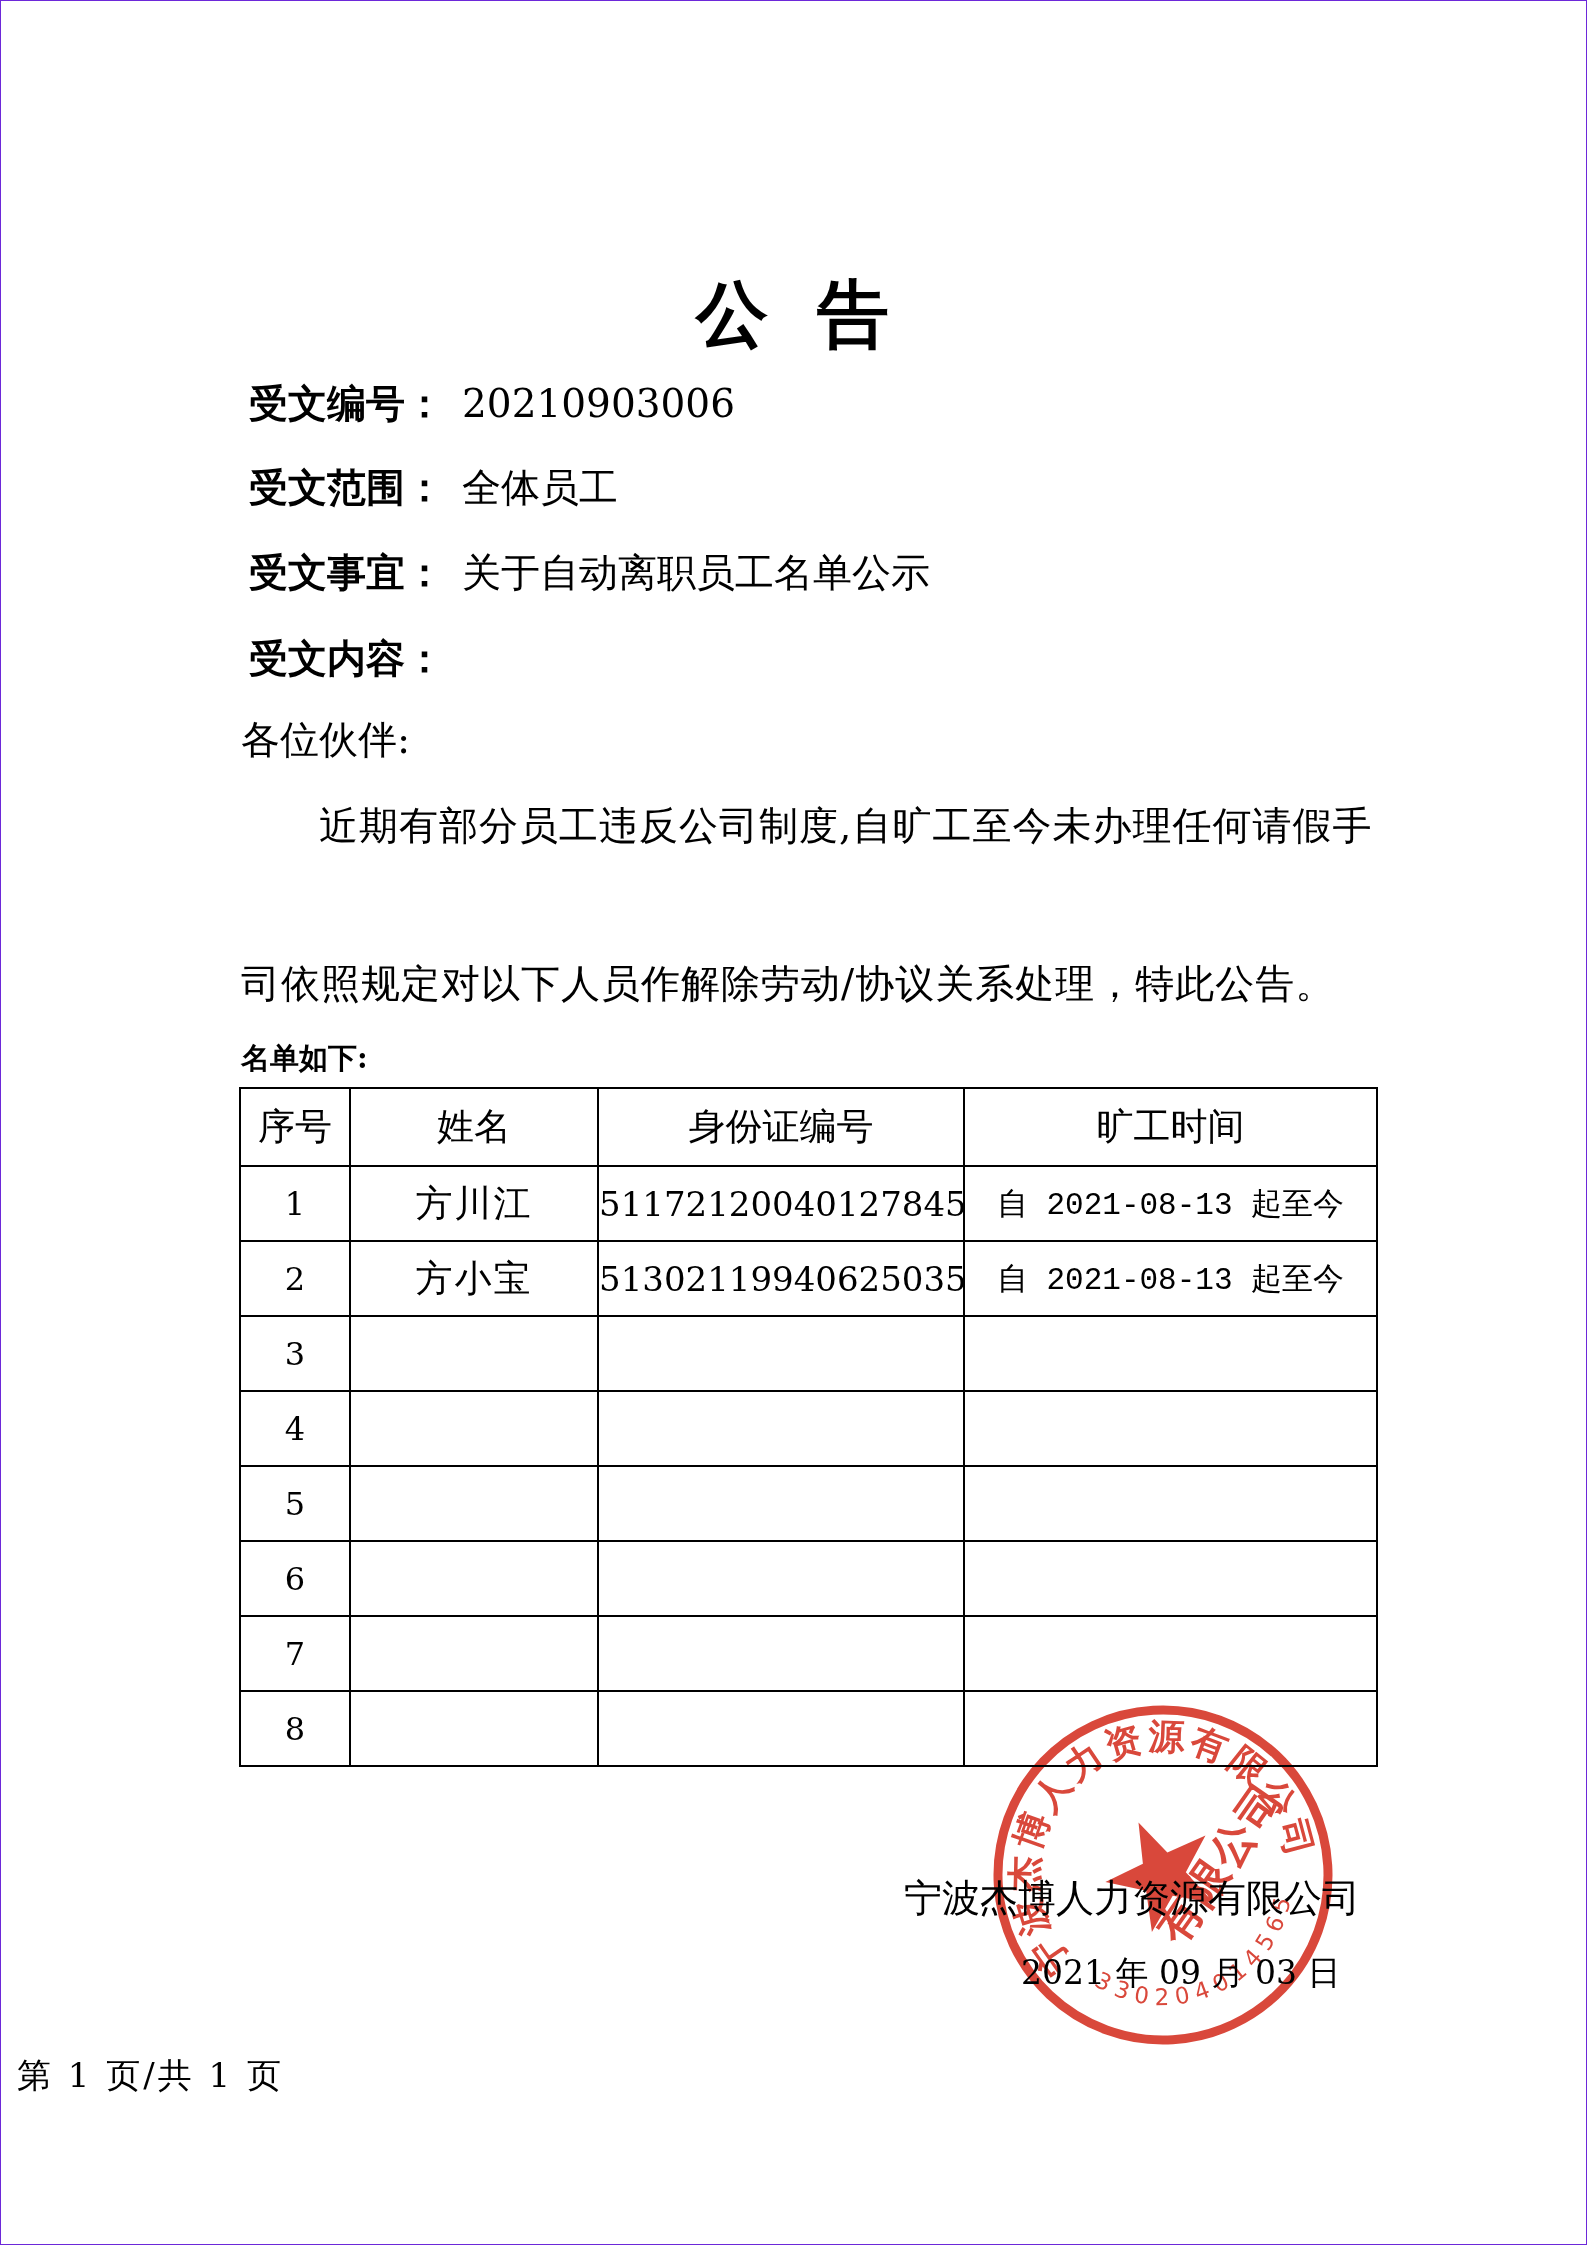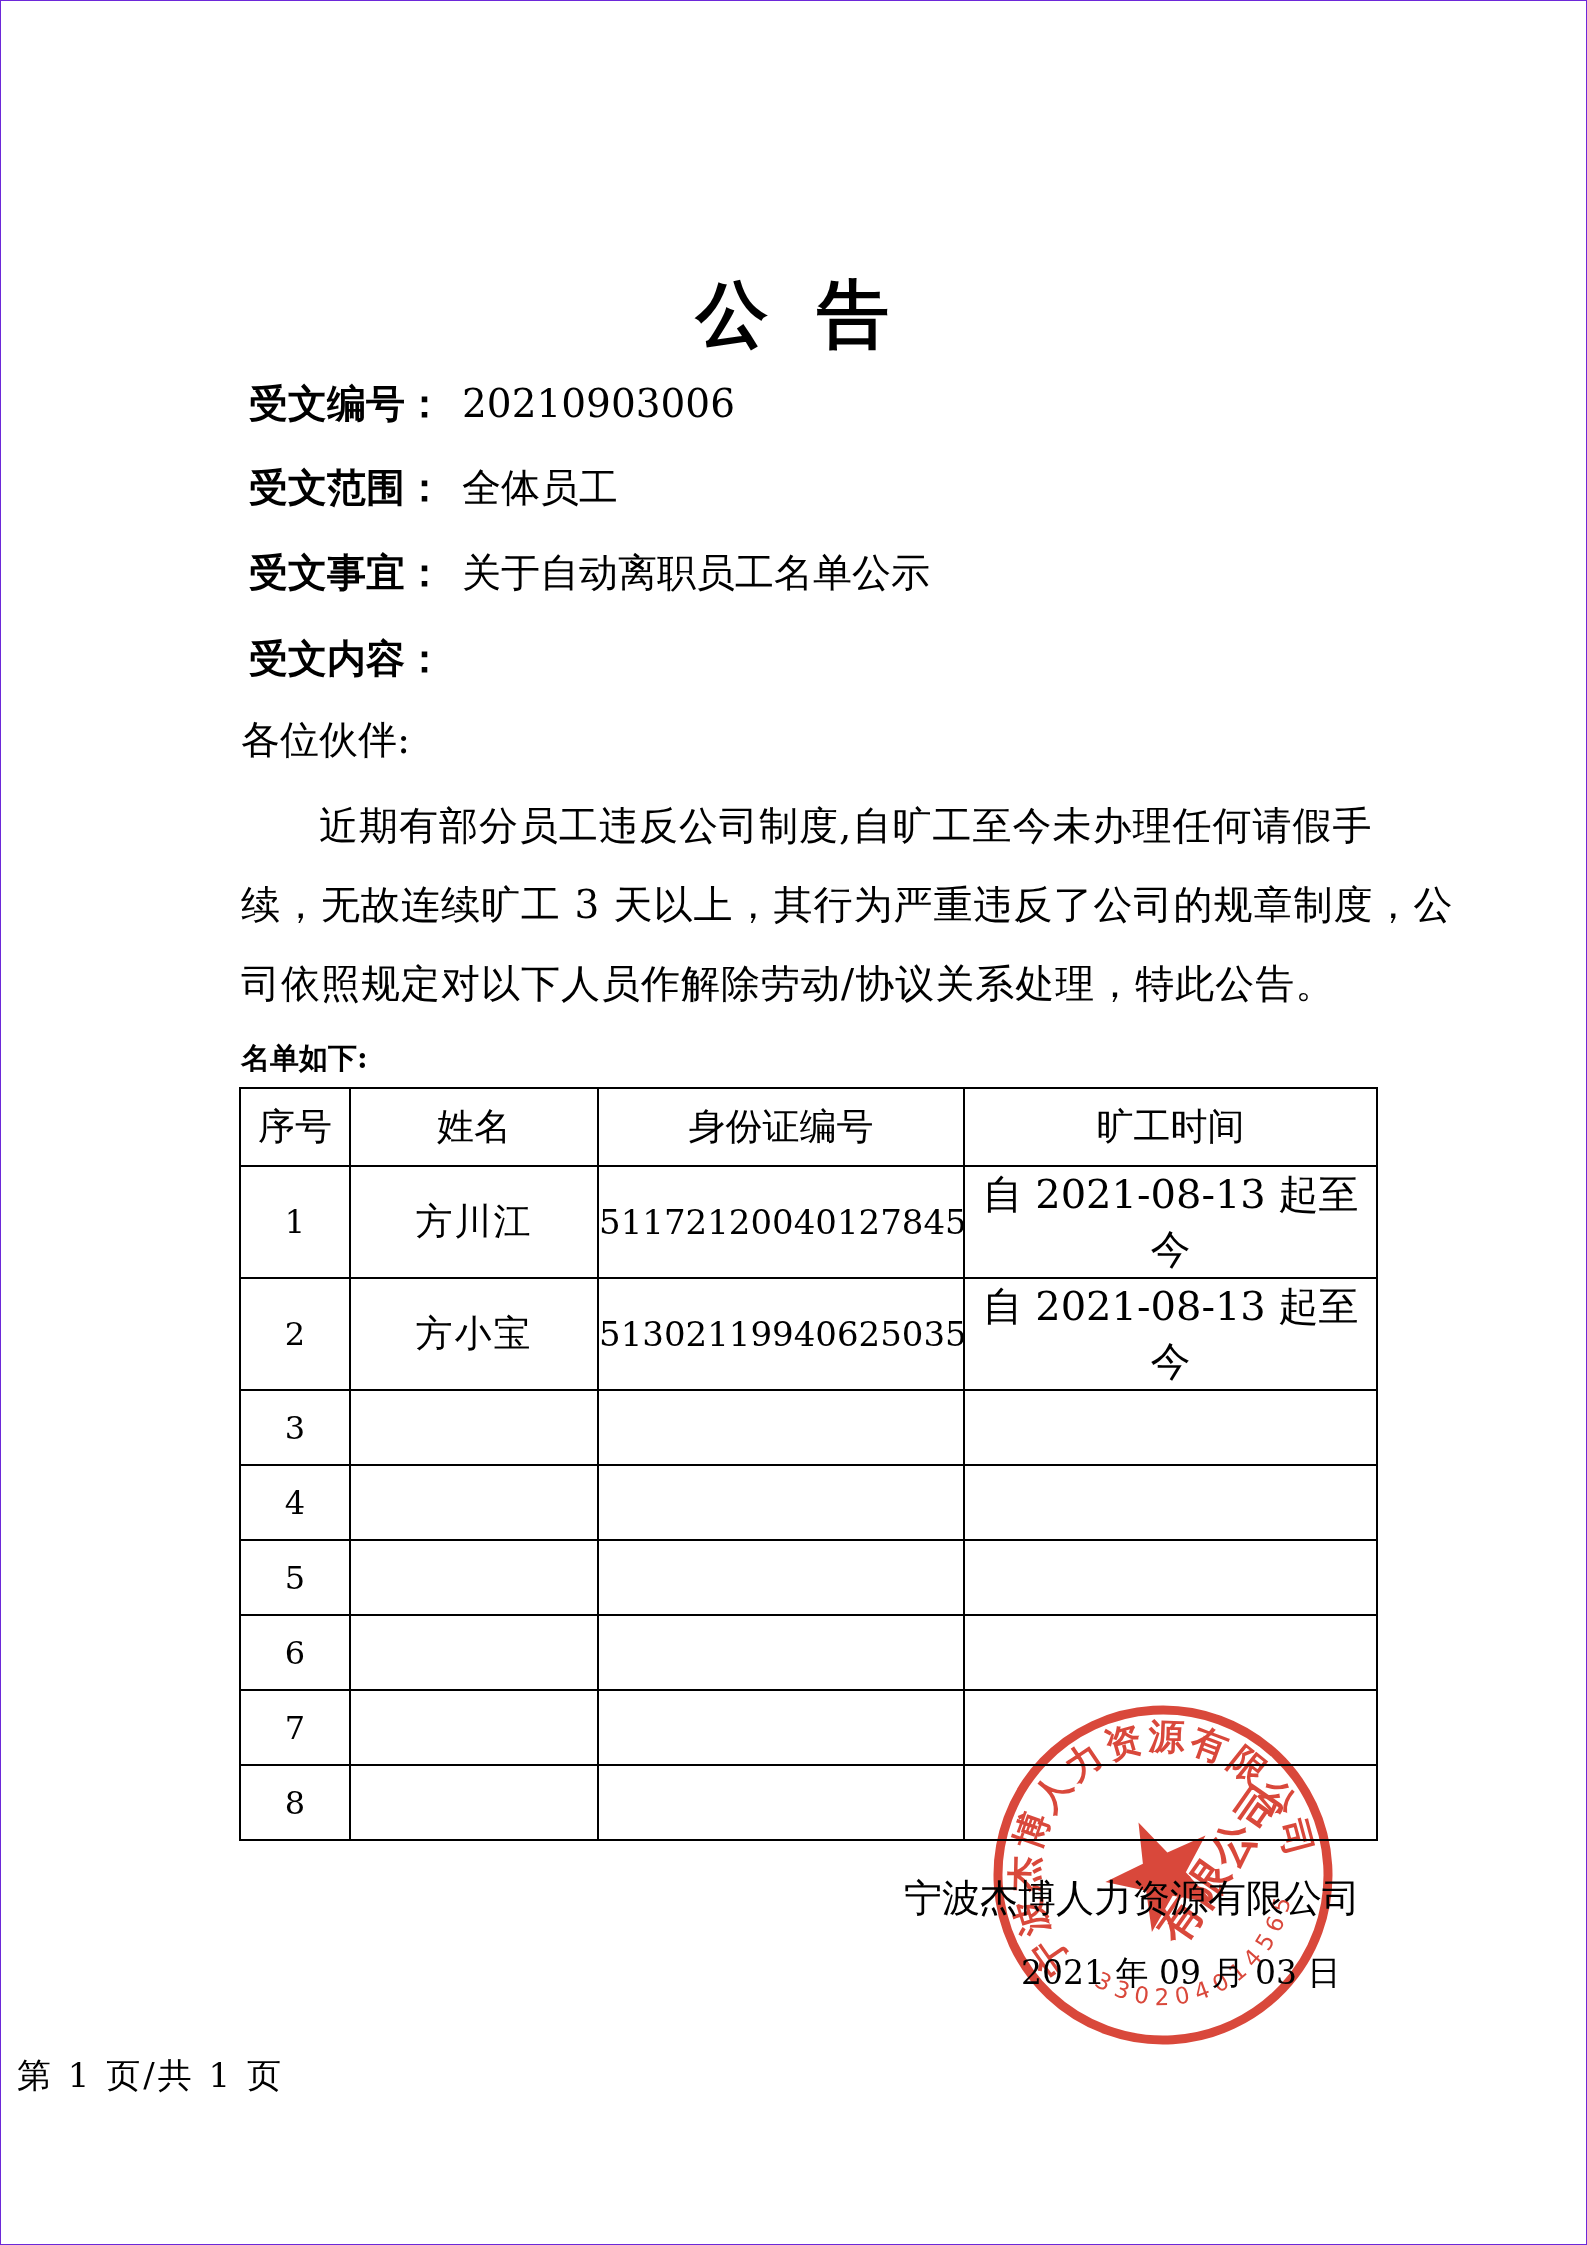--- a/index.html
+++ b/index.html
@@ -71,21 +71,21 @@
     font-weight: normal;
     padding: 0;
     overflow: hidden;
   }
   table.roster thead tr { height: 78px; }
   table.roster tbody tr { height: 75px; }
   th.h { font-size: 37px; }
   td.c-seq  { font-size: 32px; }
   td.c-name { font-size: 37px; letter-spacing: 2px; }
   td.c-id   { font-size: 34px; }
-  td.c-date { font-size: 40px; }
+  td.c-date { font-size: 31px; font-family: Liberation Mono, monospace; }
   .sig-company {
     position: absolute;
     left: 903px; top: 1872px;
     font-size: 38px;
     white-space: nowrap;
   }
   .sig-date {
     position: absolute;
     left: 1020px; top: 1950px;
     font-size: 33px;
@@ -142,21 +142,20 @@
   <div class="field f3">
     <span class="label">受文事宜：</span><span class="value">关于自动离职员工名单公示</span>
   </div>
   <div class="field f4">
     <span class="label">受文内容：</span><span class="value"></span>
   </div>
 
   <div class="salutation">各位伙伴:</div>
 
   <div class="body-line bl1">近期有部分员工违反公司制度,自旷工至今未办理任何请假手</div>
-  <div class="body-line bl2">续，无故连续旷工 3 天以上，其行为严重违反了公司的规章制度，公</div>
   <div class="body-line bl3">司依照规定对以下人员作解除劳动/协议关系处理，特此公告。</div>
 
   <div class="list-label">名单如下:</div>
 
   <table class="roster">
     <colgroup>
       <col style="width:110px">
         <col style="width:248px">
         <col style="width:366px">
         <col style="width:413px">

